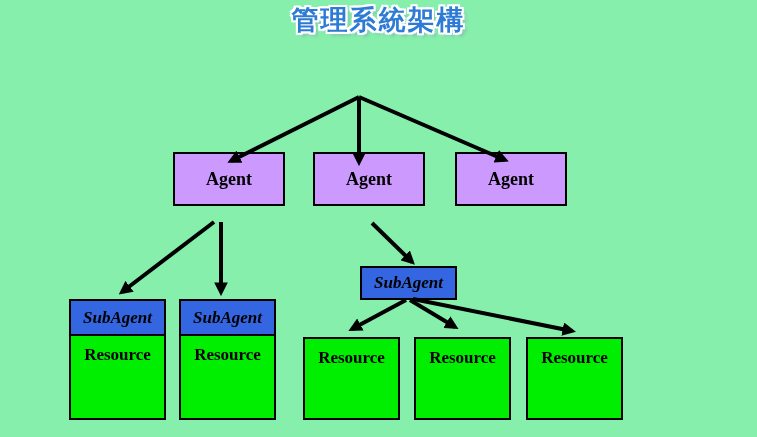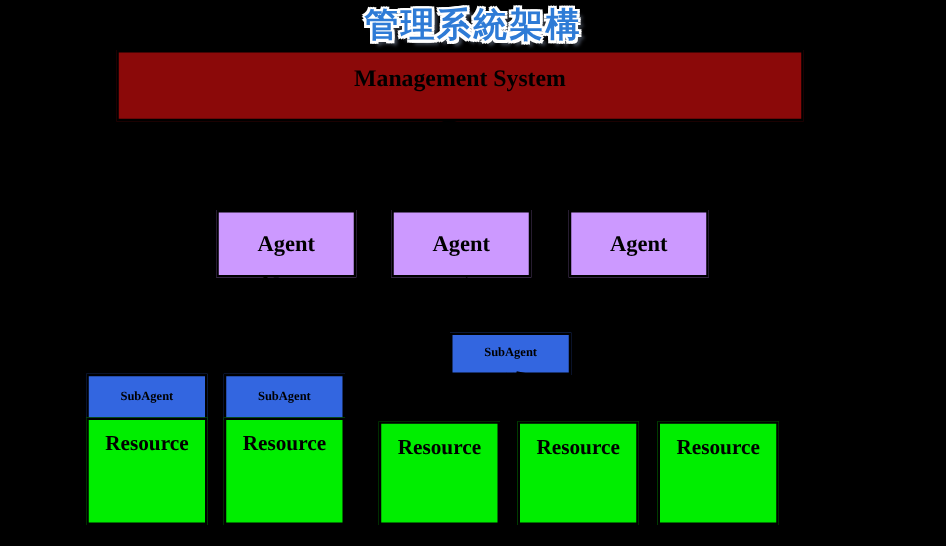--- a/index.html
+++ b/index.html
@@ -1,19 +1,19 @@
 <!DOCTYPE html>
 <html><head>
 <meta charset="utf-8">
 <style>
   html,body{margin:0;padding:0;background:#ffffff;}
   #stage{
     position:relative;
     width:757px;height:437px;
-    background:#000000;
+    background:#86efac;
     overflow:hidden;
     font-family:"Liberation Serif","DejaVu Serif",serif;
   }
   
   .title{
     position:absolute;left:0;top:2px;width:757px;
     text-align:center;
     font-family:"Liberation Sans","DejaVu Sans",sans-serif;
     font-weight:bold;
     font-size:27px;
@@ -35,29 +35,30 @@
     font-weight:bold;
     text-align:center;
   }
   .management{
     left:93px;top:40px;width:550px;height:57px;
     background:#8B0909;
     font-size:19px;
     padding-top:11px;
   }
   .agent{
-    top:168px;width:112px;height:54px;
+    top:152px;width:112px;height:54px;
     background:#CC99FF;
     font-size:18px;
     line-height:50px;
   }
   .agent.a1{left:173px;} .agent.a2{left:313px;} .agent.a3{left:455px;}
   .subagent{
     background:#3366E0;
-    font-size:10px;
+    font-size:17px;
+    font-style:italic;
   }
   .subagent.s1{left:69px; top:299px;width:97px;height:37px;line-height:33px;}
   .subagent.s2{left:179px;top:299px;width:97px;height:37px;line-height:33px;}
   .subagent.s3{left:360px;top:266px;width:97px;height:34px;line-height:30px;}
   .resource{
     background:#00EE00;
     font-size:17px;
     padding-top:9px;
   }
   .resource.r1{left:69px; top:334px;width:97px;height:86px;}
@@ -73,21 +74,20 @@
   }
   #arrows line{stroke:#000000;stroke-width:4;}
 </style>
 </head>
 <body>
 
 <div id="stage">
 
   <div class="title">管理系統架構</div>
 
-  <div class="node management">Management System</div>
 
   <div class="node agent a1">Agent</div>
   <div class="node agent a2">Agent</div>
   <div class="node agent a3">Agent</div>
 
   <div class="node subagent s1">SubAgent</div>
   <div class="node subagent s2">SubAgent</div>
   <div class="node subagent s3">SubAgent</div>
 
   <div class="node resource r1">Resource</div>

